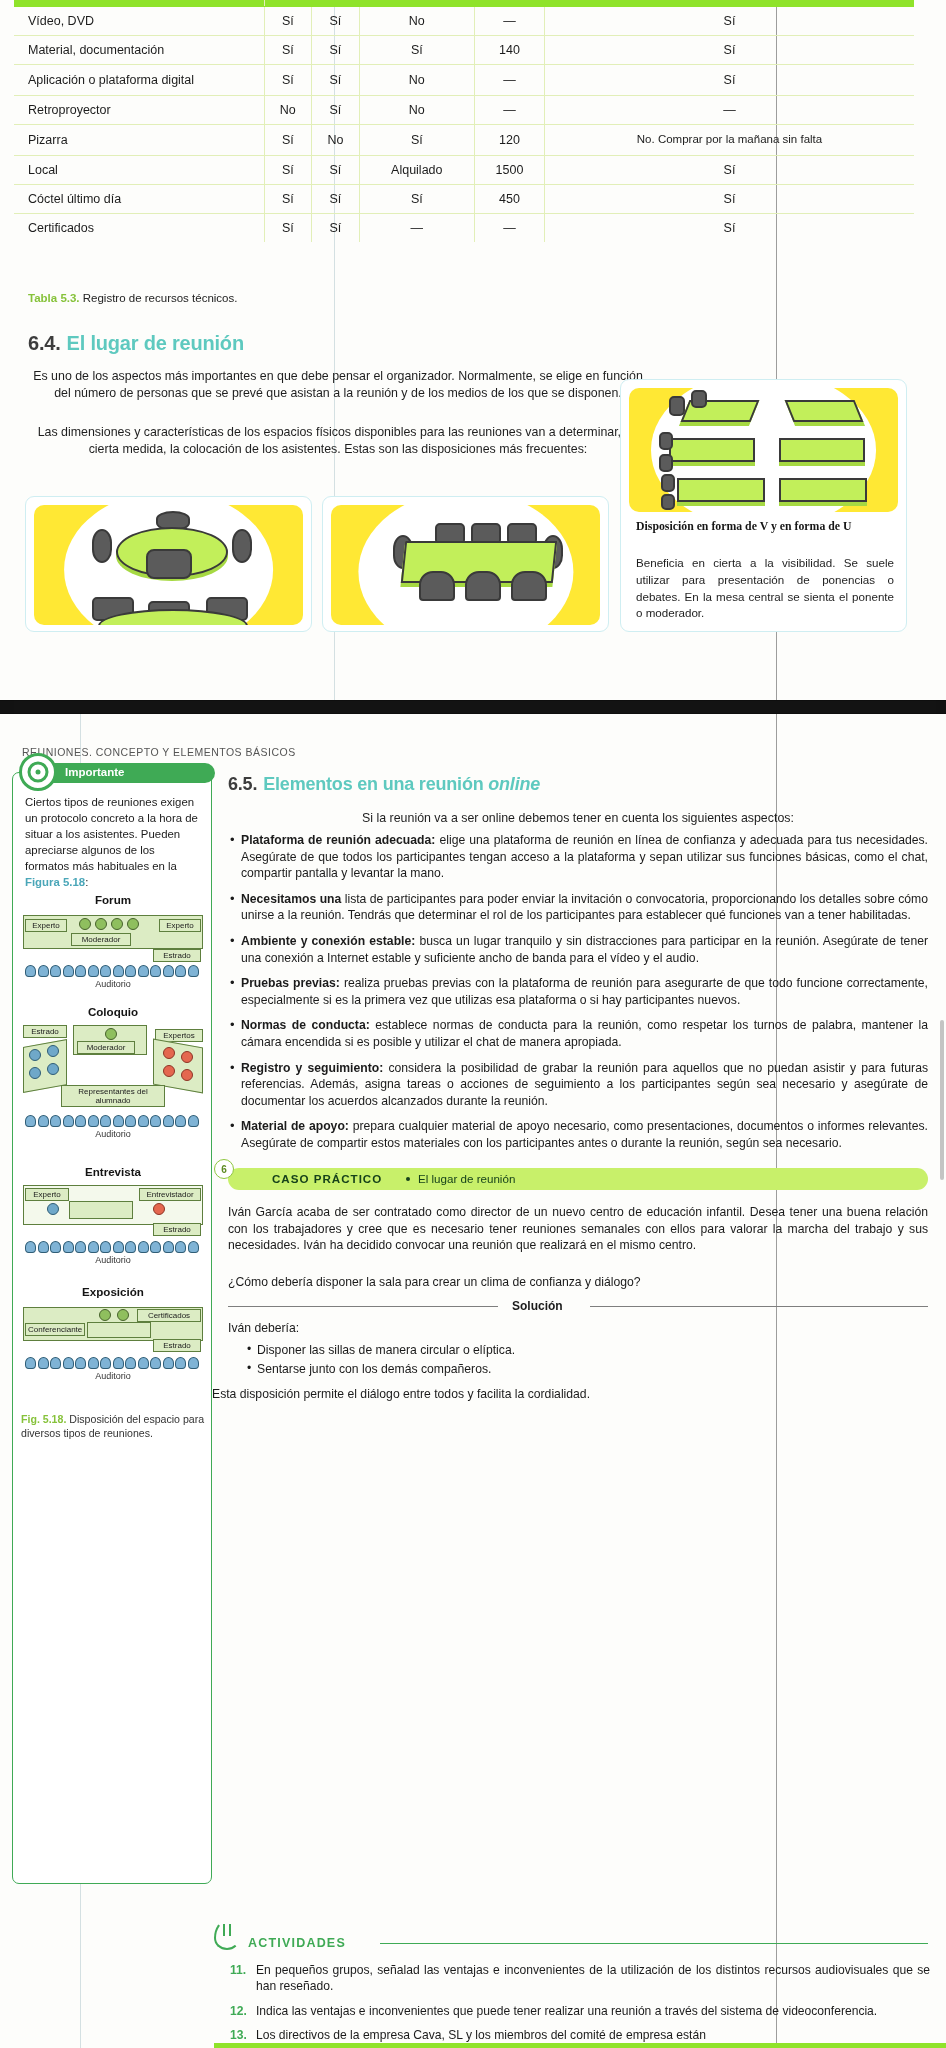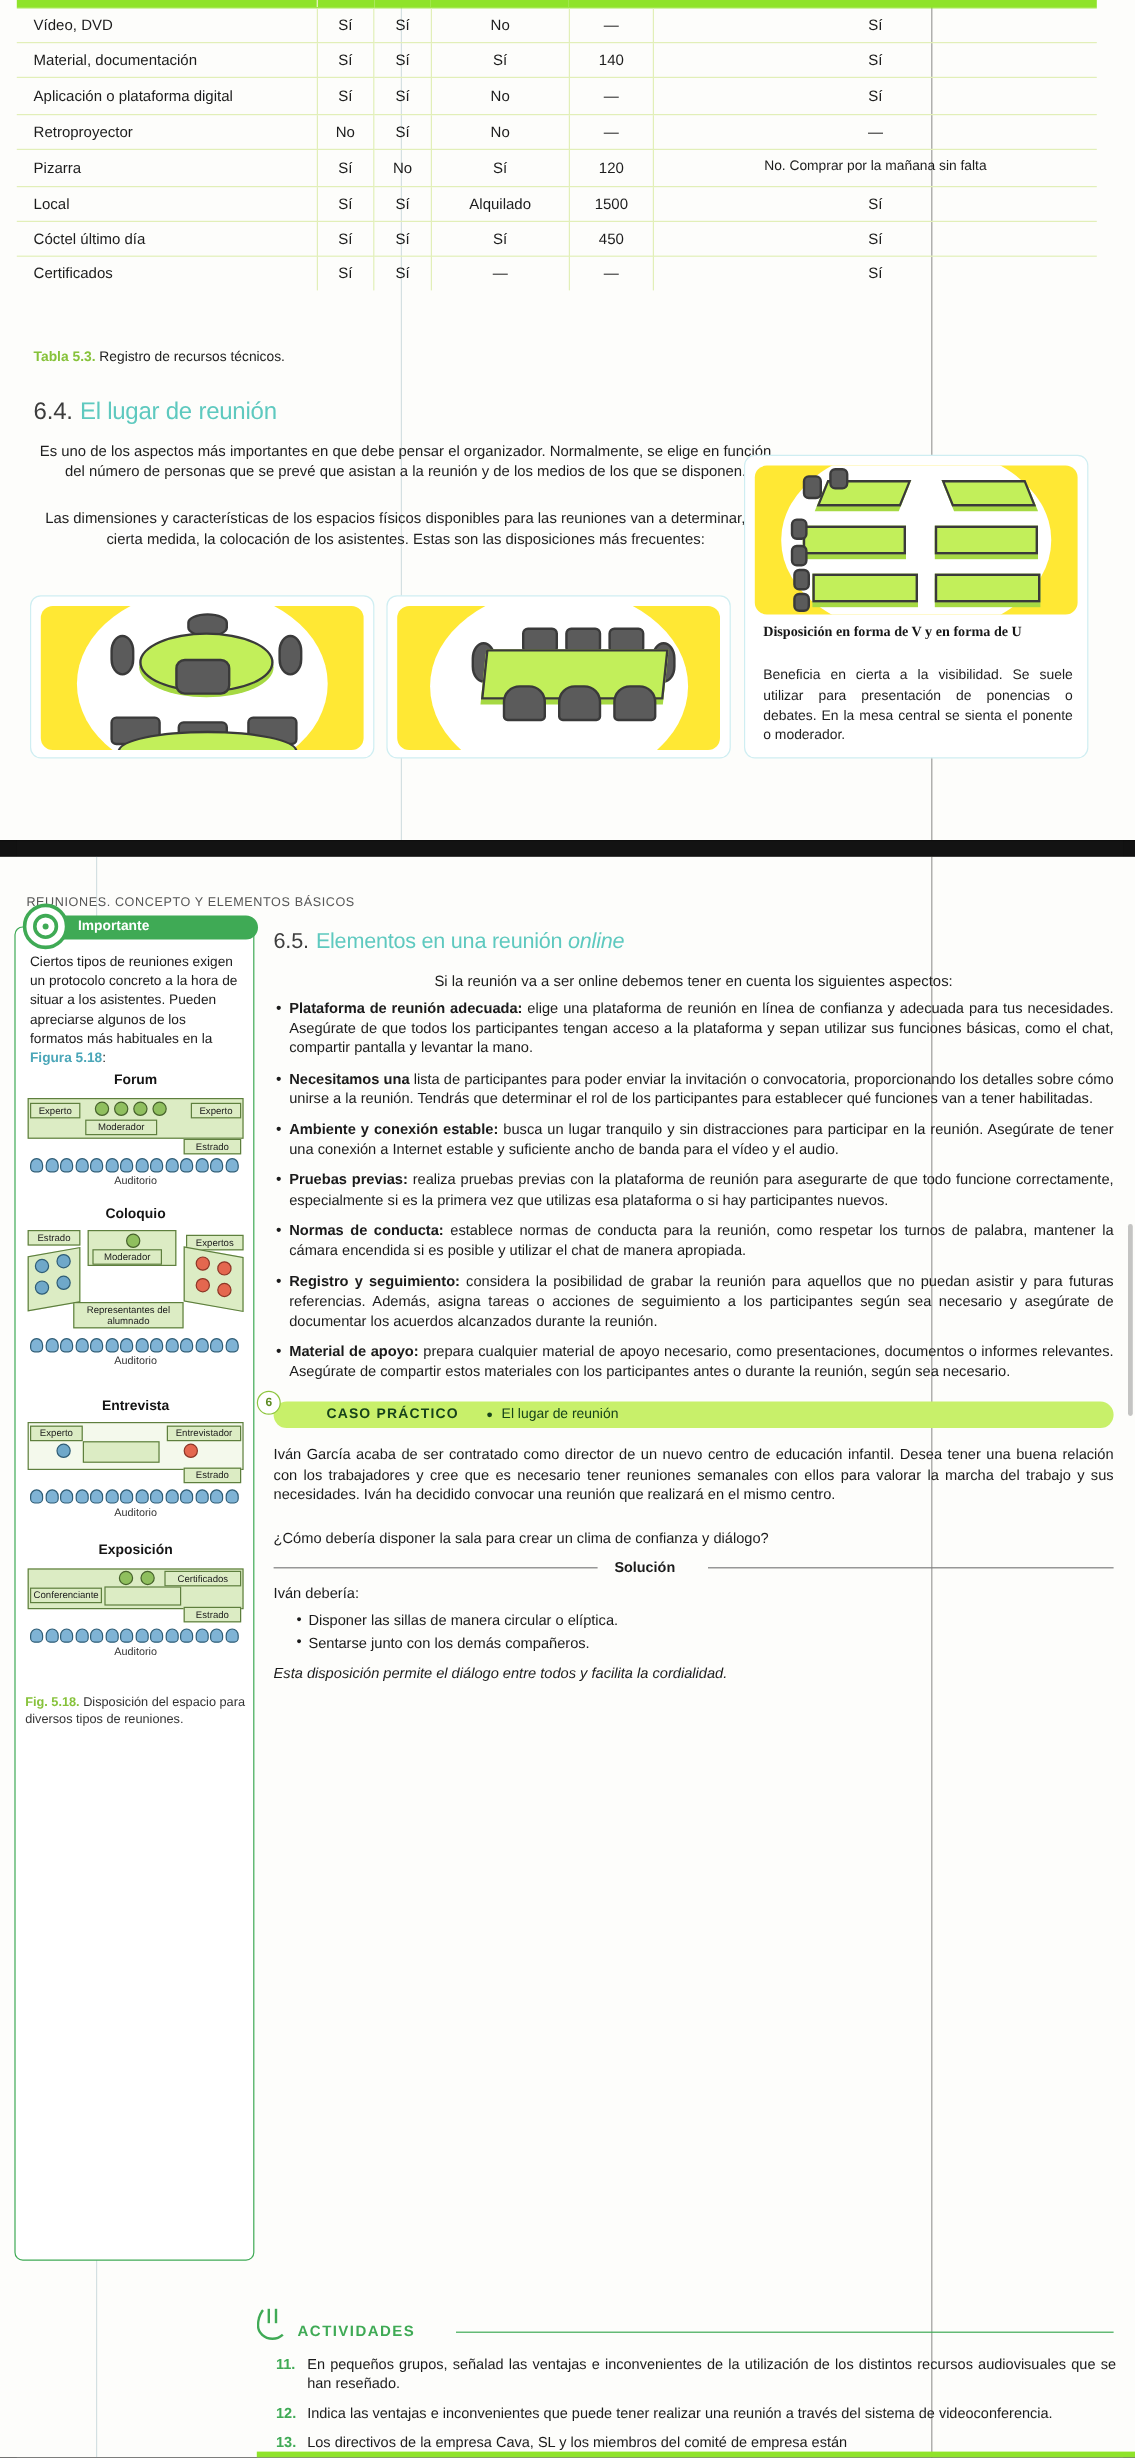--- a/index.html
+++ b/index.html
@@ -35,21 +35,21 @@
   .tbl tr td:first-child { padding-left:14px; text-align:left; width:250px; border-right:1px solid #e2efb8;}
   .tbl td.c { text-align:center; border-right:1px solid #e2efb8; }
   .tbl td.last { text-align:center; border-right:none; }
   .tbl .headstrip td { background:#8fe32a; height:12px; padding:0; border-bottom:1px solid #8fe32a;}
   .tbl .two { line-height:1.35; }
 
   .tblcap { position:absolute; left:28px; top:298px; font-size:11.5px; color:#222; }
   .tblcap b { color:#86c23a; font-weight:700; }
 
   
-  .h-sec { position:absolute; font-weight:400; letter-spacing:-.2px; }
+  .h-sec { position:absolute; font-weight:700; letter-spacing:-.2px; }
   .h-num { color:#3d3d3d; }
   .h-txt { color:#5ec9bf; }
 
   #h64 { left:28px; top:338px; font-size:20px; }
   #h64 .h-num { margin-right:6px; }
 
   .para { position:absolute; font-size:12.4px; line-height:1.35; color:#1e1e1e; text-align:center; }
 
   
   .fig-card {
@@ -416,21 +416,21 @@
           <div class="box-green" style="left:140px;top:18px;width:50px;height:46px;transform:skewY(10deg)"></div>
           <div class="pod red" style="left:150px;top:22px"></div>
             <div class="pod red" style="left:168px;top:26px"></div>
           <div class="pod red" style="left:150px;top:40px"></div>
             <div class="pod red" style="left:168px;top:44px"></div>
           <div class="box-green" style="left:10px;top:18px;width:44px;height:46px;transform:skewY(-10deg)"></div>
           <div class="pod blue" style="left:16px;top:24px"></div>
             <div class="pod blue" style="left:34px;top:20px"></div>
           <div class="pod blue" style="left:16px;top:42px"></div>
             <div class="pod blue" style="left:34px;top:38px"></div>
-          <div class="lbl" style="left:48px;top:60px;width:92px;white-space:normal;line-height:9px;padding:1px 2px">Representantes del alumnado</div>
+          <div class="lbl" style="left:48px;top:60px;width:104px;white-space:normal;line-height:9px;padding:1px 2px">Representantes del alumnado</div>
           <div class="aud-row" style="left:12px;top:90px">
             <div class="aud"></div>
               <div class="aud"></div>
               <div class="aud"></div>
               <div class="aud"></div>
             <div class="aud"></div>
               <div class="aud"></div>
               <div class="aud"></div>
               <div class="aud"></div>
             <div class="aud"></div>
@@ -519,21 +519,21 @@
 
       <div class="sol-rule" style="left:228px; top:592px; width:270px;"></div>
       <div class="sol-lbl" style="left:512px; top:585px;">Solución</div>
       <div class="sol-rule" style="left:590px; top:592px; width:338px;"></div>
 
       <div class="cp-txt" style="left:228px; top:606px; width:700px;">Iván debería:</div>
       <div style="position:absolute; left:244px; top:628px; width:684px;">
         <div class="sol-li">Disponer las sillas de manera circular o elíptica.</div>
         <div class="sol-li">Sentarse junto con los demás compañeros.</div>
       </div>
-      <div class="cp-txt" style="left:228px; top:672px; width:700px;font-style:italic;">Esta disposición permite el diálogo entre todos y facilita la cordialidad.</div>
+      <div class="cp-txt" style="left:212px; top:672px; width:700px;">Esta disposición permite el diálogo entre todos y facilita la cordialidad.</div>
 
       <div class="act-icon"></div>
       <div class="act-hd">ACTIVIDADES</div>
       <div class="act-rule"></div>
 
       <div class="act-list">
         <div class="act-item">
           <span class="n">11.</span>
           <span>En pequeños grupos, señalad las ventajas e inconvenientes de la utilización de los distintos recursos audiovisuales que se han reseñado.</span>
         </div>

